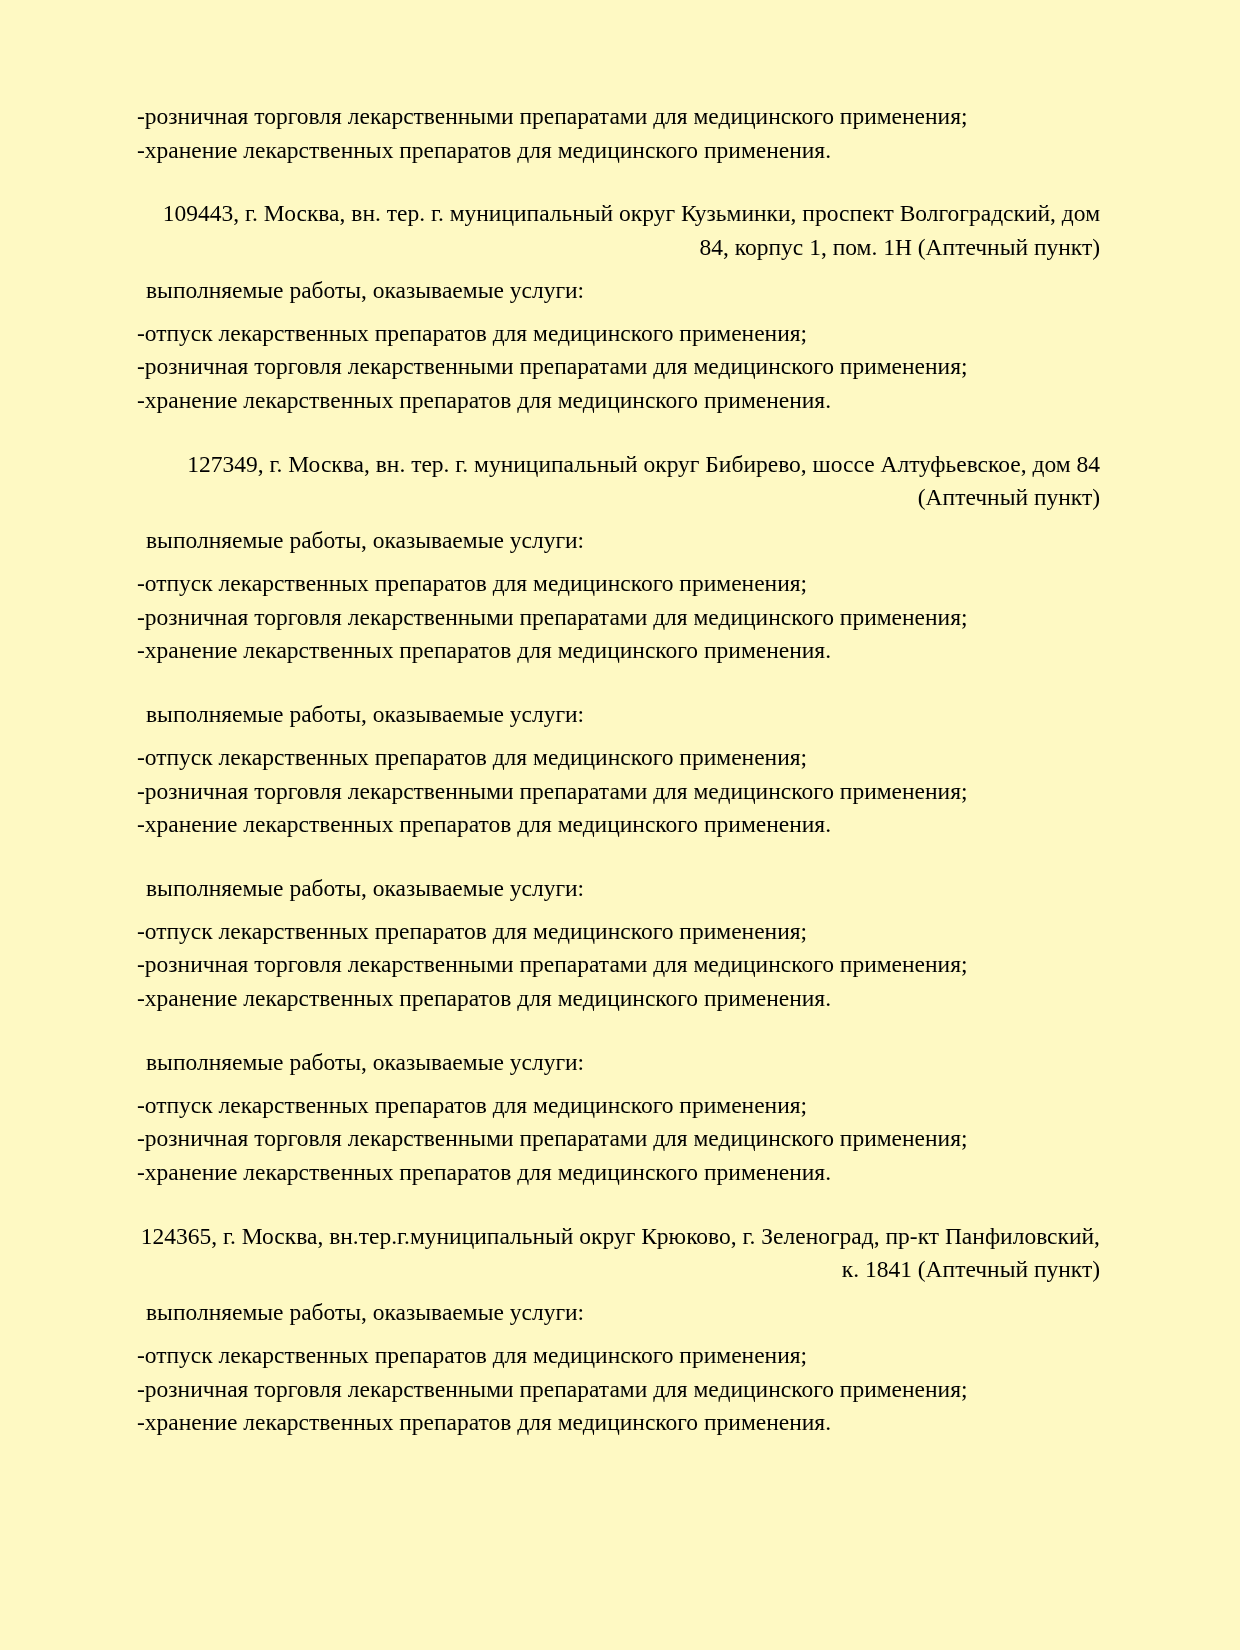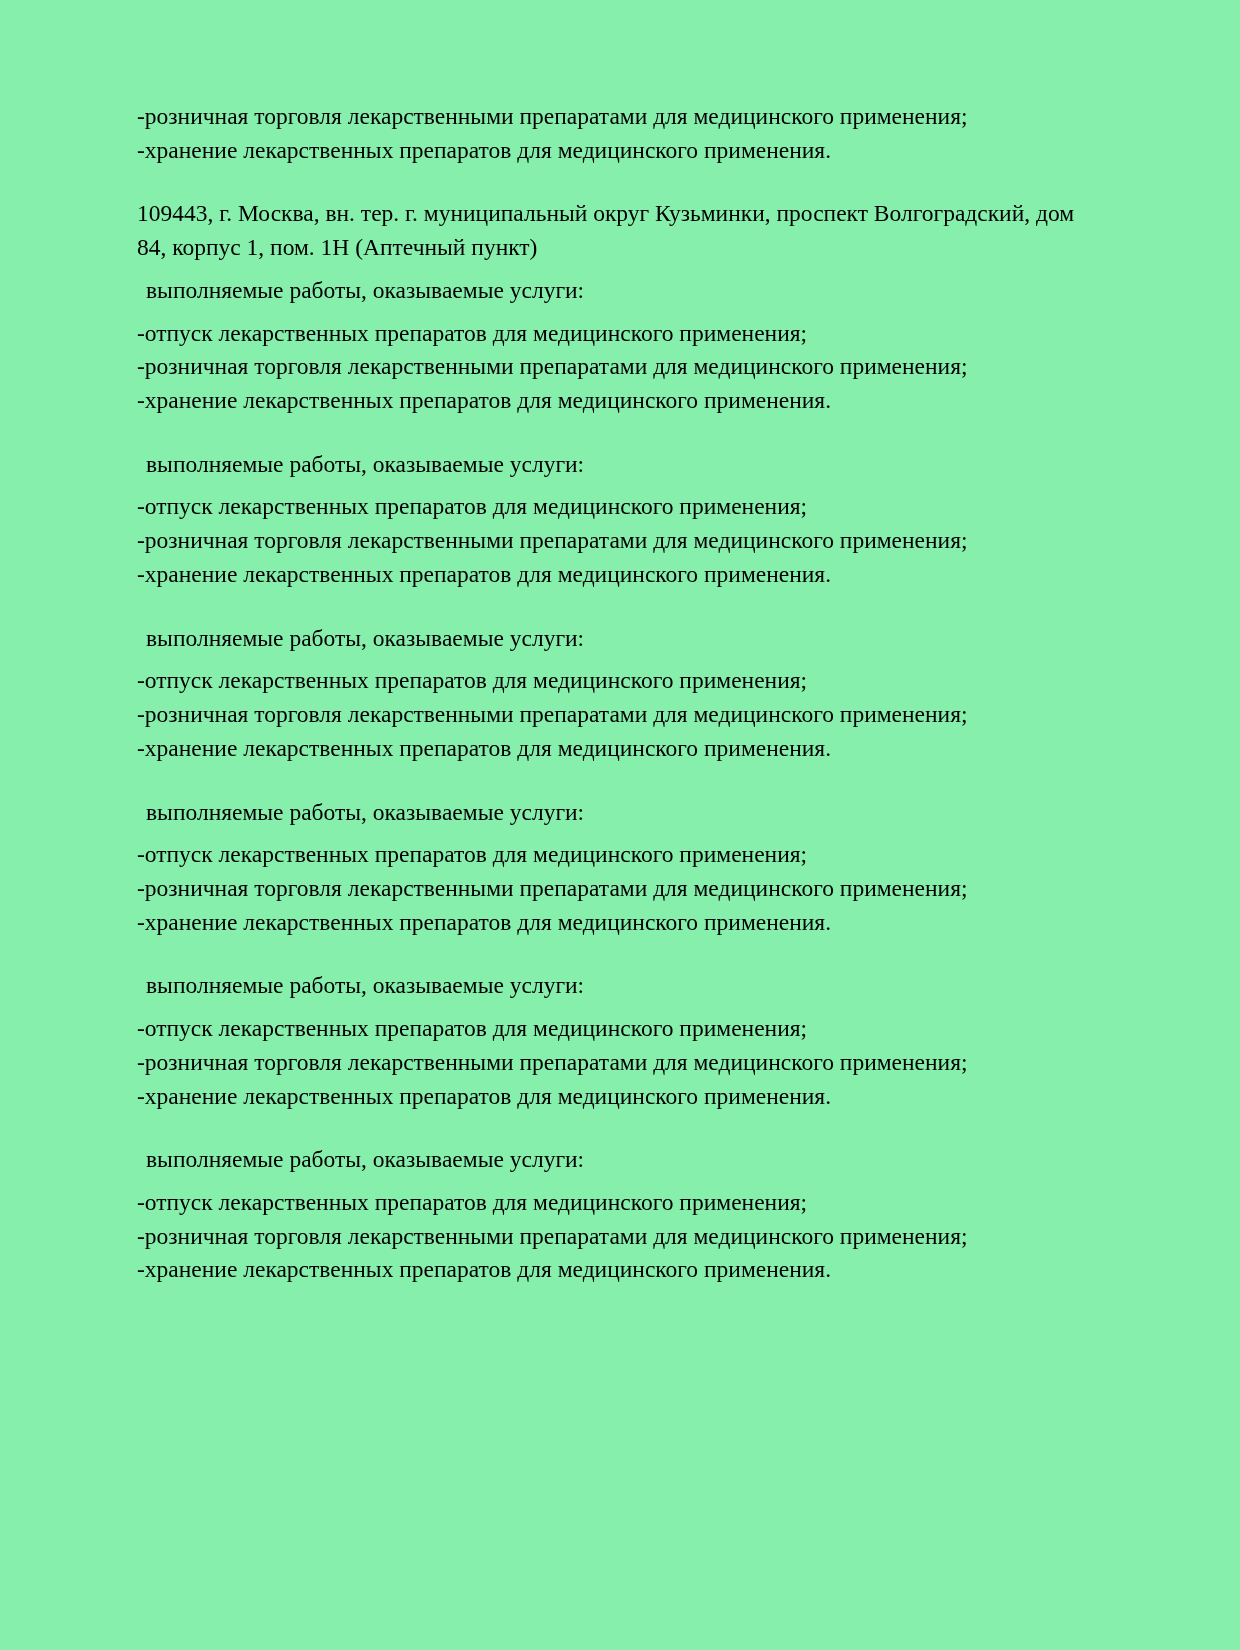--- a/index.html
+++ b/index.html
@@ -14,21 +14,21 @@
     font-family: "Liberation Serif", "DejaVu Serif", serif;
     color: #000000;
     -webkit-font-smoothing: antialiased;
   }
   .page {
     position: relative;
     box-sizing: border-box;
     width: 1240px;
     height: 1650px;
     padding: 100px 140px 60px 137px;
-    background: #86efac;
+    background: #fef9c3;
   }
   .doc-body {
     font-size: 23.5px;
     line-height: 1.435;
     text-align: left;
   }
   .para {
     margin: 0;
     padding: 0;
   }
@@ -36,20 +36,21 @@
     margin: 0 0 30px 0;
   }
   .block:last-child {
     margin-bottom: 0;
   }
   .lead-lines {
     margin: 0 0 30px 0;
   }
   .addr {
     margin: 0;
+    text-align: right;
   }
   .svc-head {
     margin: 9px;
   }
   .svc-item {
     margin: 0;
   }
   
   .addr, .svc-head, .svc-item {
     word-spacing: 0.0em;
@@ -68,20 +69,21 @@
 
     <div class="block">
       <p class="para addr">109443, г. Москва, вн. тер. г. муниципальный округ Кузьминки, проспект Волгоградский, дом 84, корпус 1, пом. 1Н (Аптечный пункт)</p>
       <p class="para svc-head">выполняемые работы, оказываемые услуги:</p>
       <p class="para svc-item">-отпуск лекарственных препаратов для медицинского применения;</p>
       <p class="para svc-item">-розничная торговля лекарственными препаратами для медицинского применения;</p>
       <p class="para svc-item">-хранение лекарственных препаратов для медицинского применения.</p>
     </div>
 
     <div class="block">
+      <p class="para addr">127349, г. Москва, вн. тер. г. муниципальный округ Бибирево, шоссе Алтуфьевское, дом 84 (Аптечный пункт)</p>
       <p class="para svc-head">выполняемые работы, оказываемые услуги:</p>
       <p class="para svc-item">-отпуск лекарственных препаратов для медицинского применения;</p>
       <p class="para svc-item">-розничная торговля лекарственными препаратами для медицинского применения;</p>
       <p class="para svc-item">-хранение лекарственных препаратов для медицинского применения.</p>
     </div>
 
     <div class="block">
       <p class="para svc-head">выполняемые работы, оказываемые услуги:</p>
       <p class="para svc-item">-отпуск лекарственных препаратов для медицинского применения;</p>
       <p class="para svc-item">-розничная торговля лекарственными препаратами для медицинского применения;</p>
@@ -96,20 +98,21 @@
     </div>
 
     <div class="block">
       <p class="para svc-head">выполняемые работы, оказываемые услуги:</p>
       <p class="para svc-item">-отпуск лекарственных препаратов для медицинского применения;</p>
       <p class="para svc-item">-розничная торговля лекарственными препаратами для медицинского применения;</p>
       <p class="para svc-item">-хранение лекарственных препаратов для медицинского применения.</p>
     </div>
 
     <div class="block">
+      <p class="para addr">124365, г. Москва, вн.тер.г.муниципальный округ Крюково, г. Зеленоград, пр-кт Панфиловский, к. 1841 (Аптечный пункт)</p>
       <p class="para svc-head">выполняемые работы, оказываемые услуги:</p>
       <p class="para svc-item">-отпуск лекарственных препаратов для медицинского применения;</p>
       <p class="para svc-item">-розничная торговля лекарственными препаратами для медицинского применения;</p>
       <p class="para svc-item">-хранение лекарственных препаратов для медицинского применения.</p>
     </div>
 
   </div>
 </div>
 
 </body></html>

